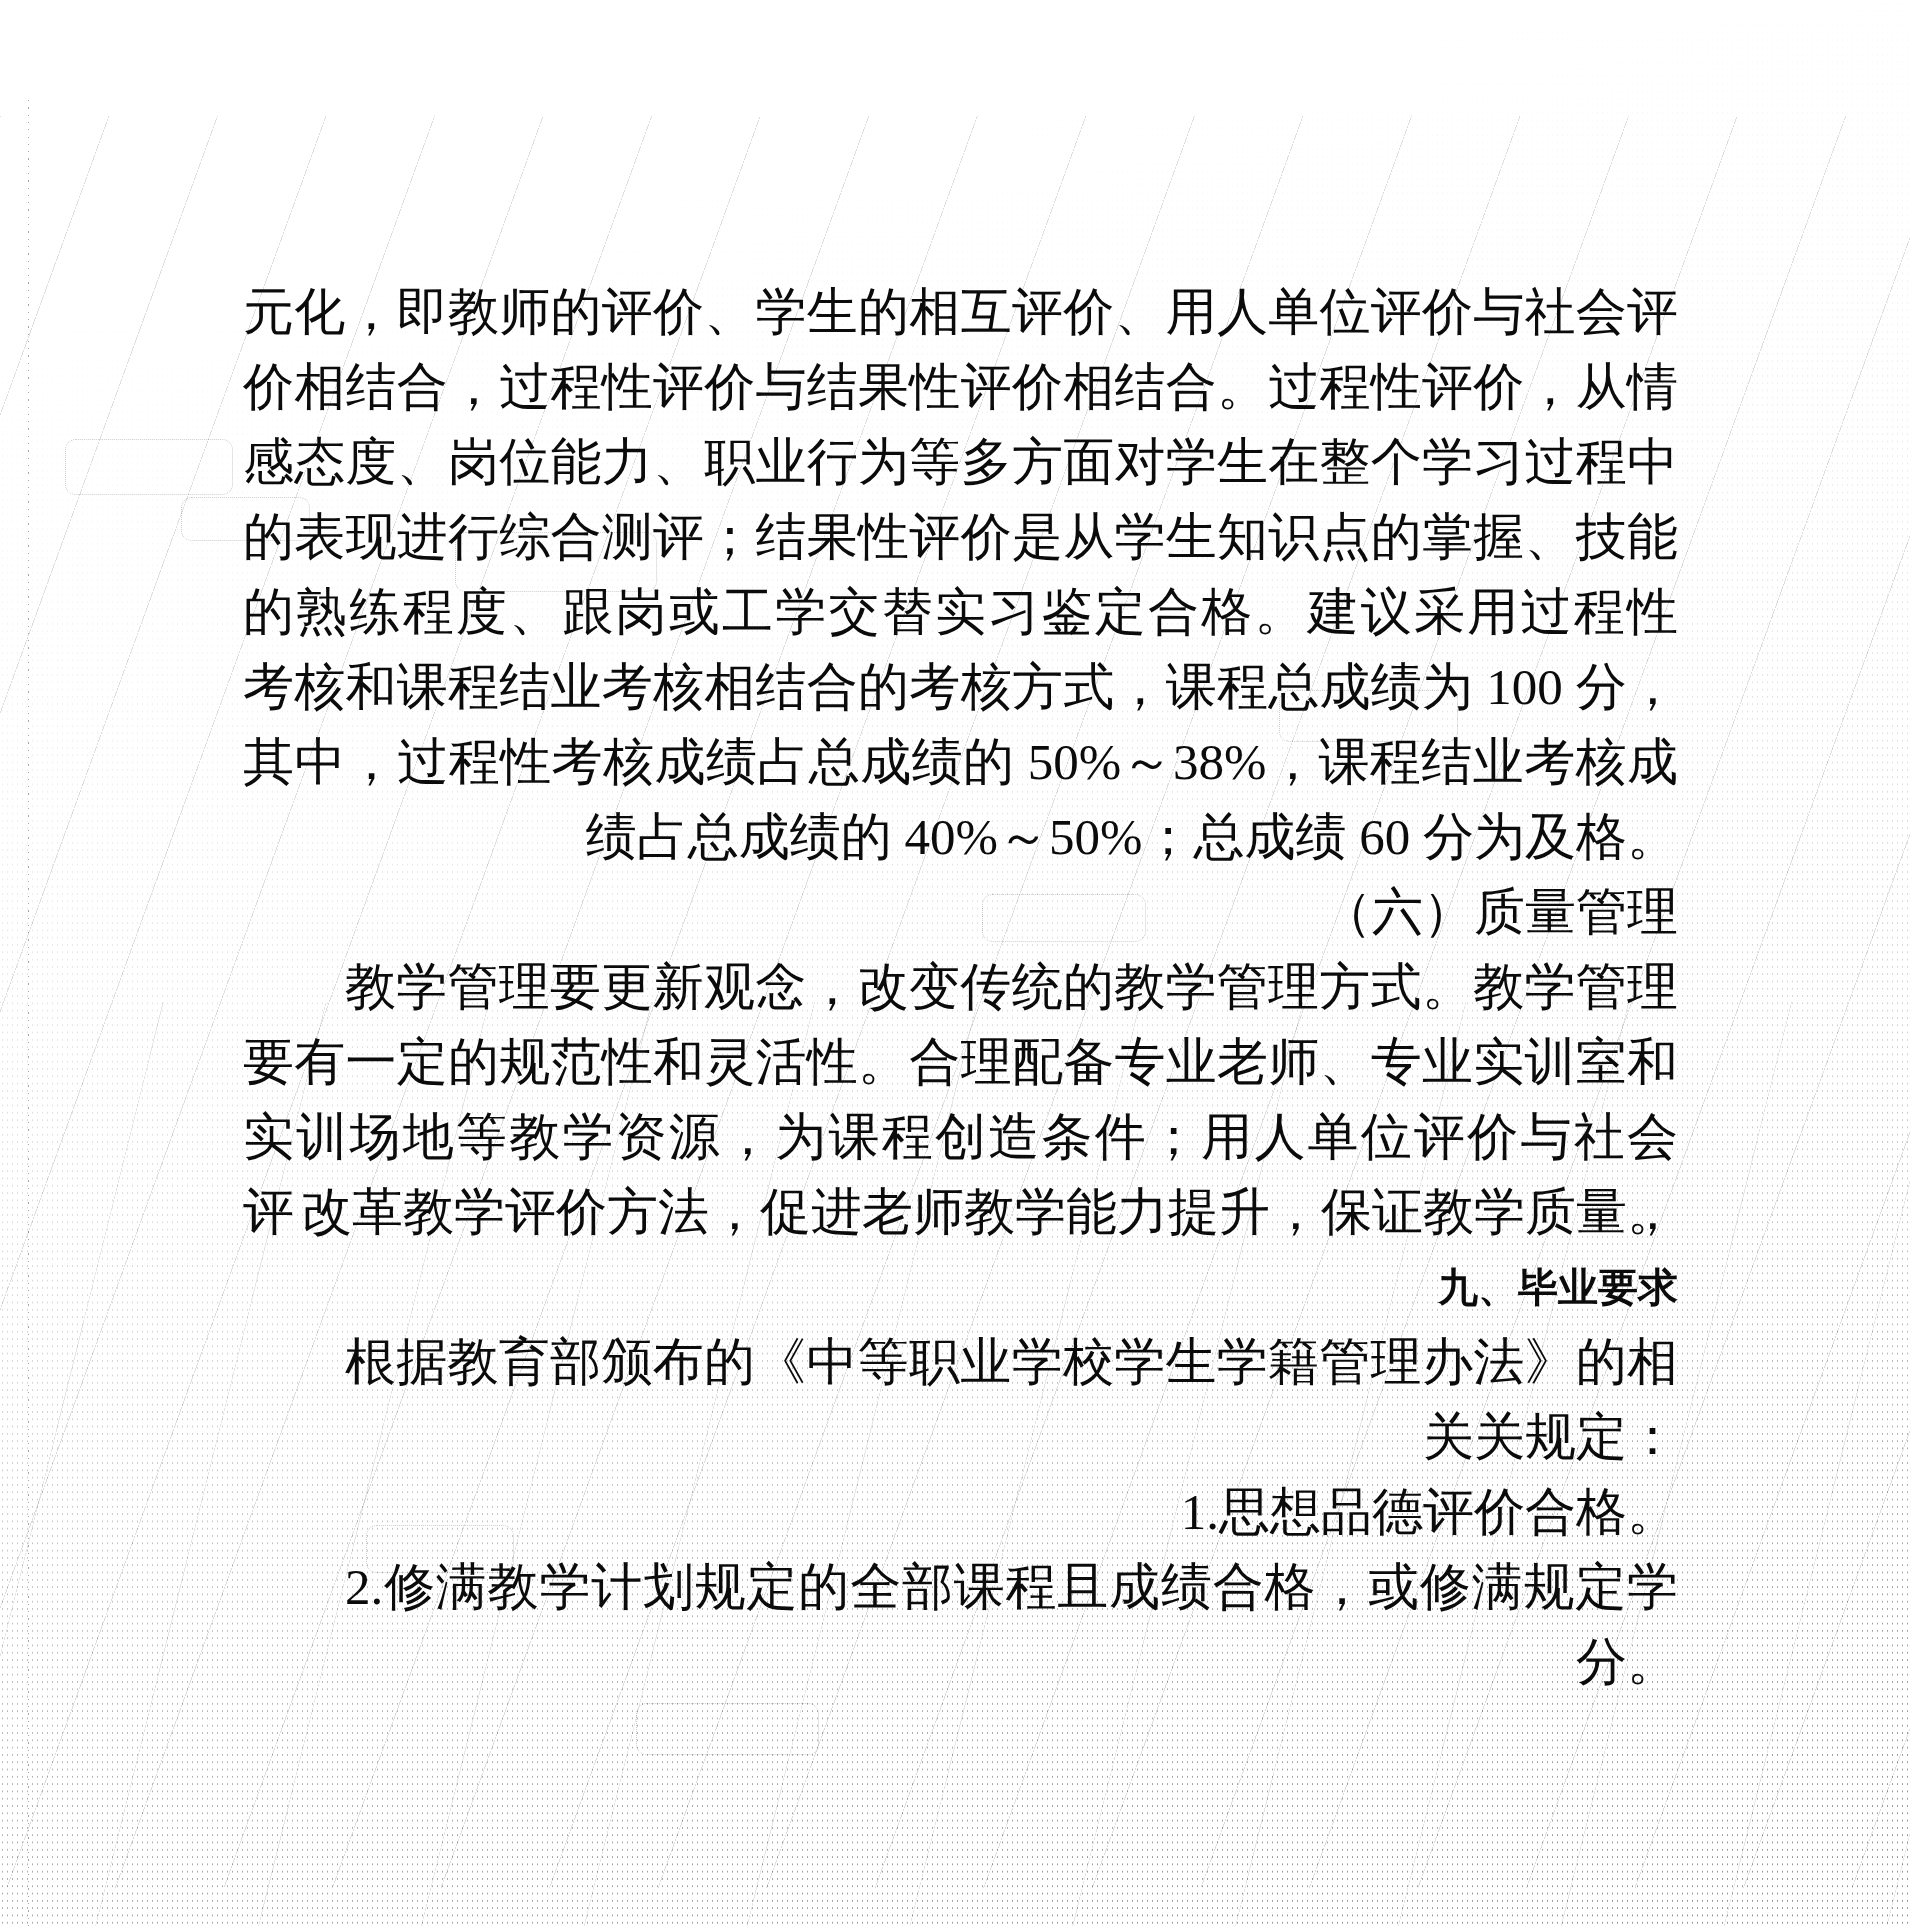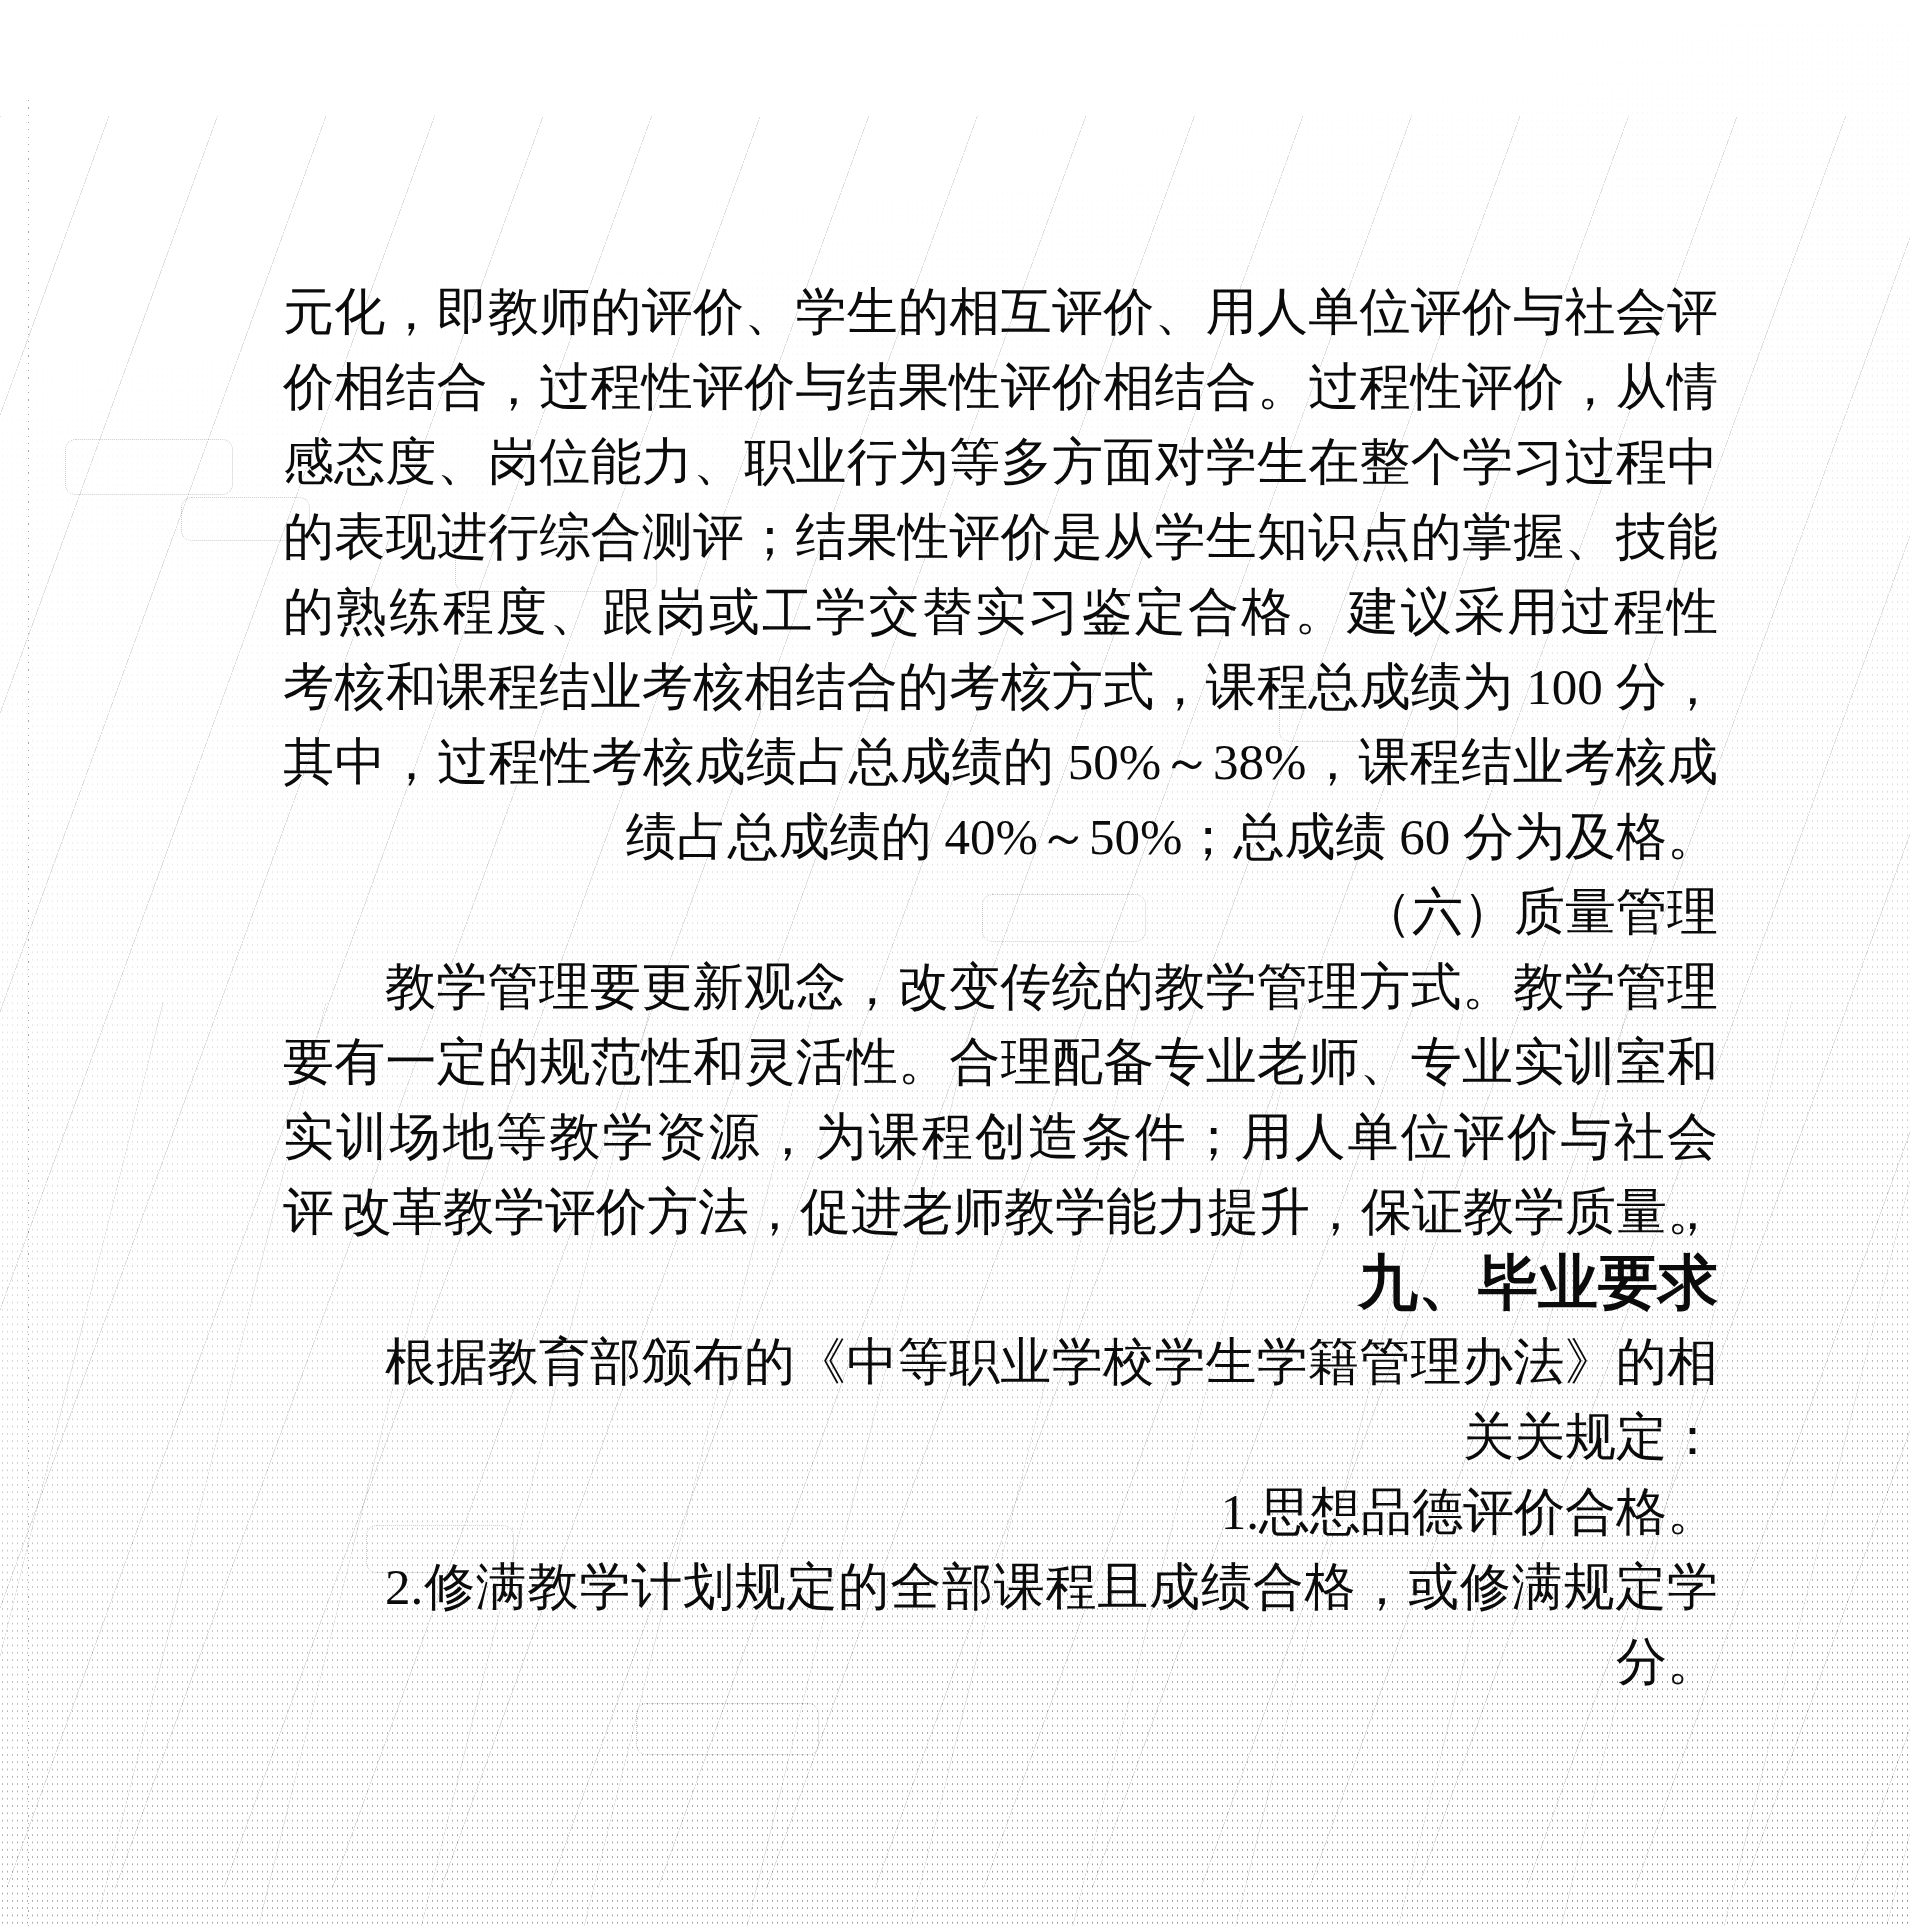--- a/index.html
+++ b/index.html
@@ -66,39 +66,38 @@
   .t5 { left: 1279px; top: 690px; width: 177px; height: 50px; }
   .t6 { left: 366px;  top: 1525px; width: 146px; height: 46px; }
   .t7 { left: 636px; top: 1703px; width: 181px; height: 50px; }
 
   
   .text-block {
     position: absolute;
     left: 243px;
     top: 275px;
     width: 1435px;
-    margin-left: 40px;
   }
   .line {
     height: 75px;
     line-height: 75px;
     font-size: 51px;
     letter-spacing: 0;
     white-space: normal;
     text-align: right;
   }
   .just {
     text-align: justify;
     text-align-last: justify;
   }
   .ind { padding-left: 102px; }
   .heading {
-    font-family: Liberation Mono, monospace;
+    font-family: Liberation Serif, serif;
     font-weight: 700;
-    font-size: 60px;
+    font-size: 40px;
   }
 </style>
 </head>
 <body>
 
 <div class="page">
 
   <div class="wm wm-rows"></div>
   <div class="wm wm-left-rule"></div>
   <div class="wm wm-diag"></div>

